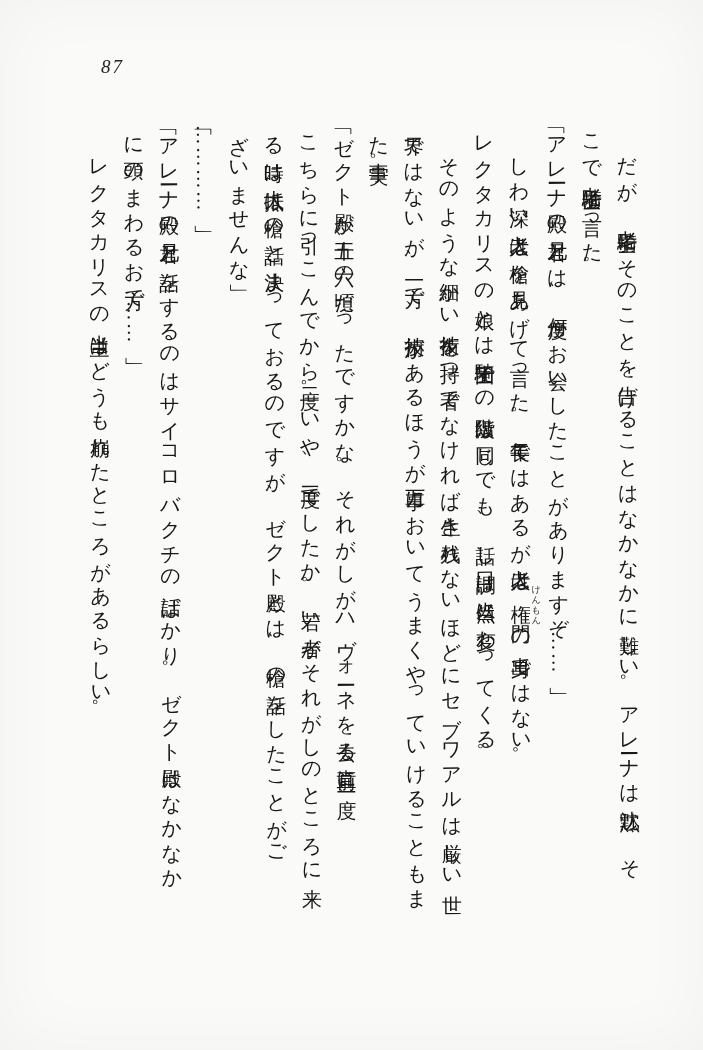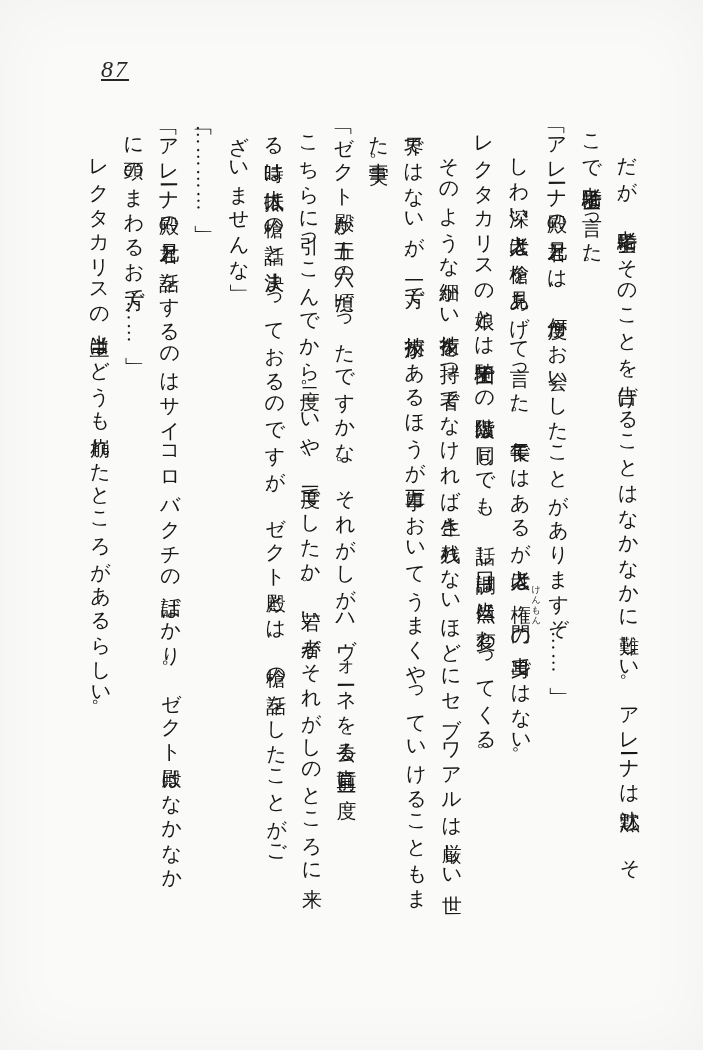--- a/index.html
+++ b/index.html
@@ -13,25 +13,24 @@
     height: 1050px;
     background: #fafaf9;
     overflow: hidden;
     font-family: "Liberation Serif", "DejaVu Serif", serif;
     box-shadow: inset 0 0 70px rgba(0,0,0,0.035);
   }
   .page-number {
     position: absolute;
     left: 101px;
     top: 56px;
-    font-size: 24px;
+    font-size: 19px;
     font-style: italic;
     color: #262626;
     letter-spacing: 2px;
-    text-decoration: underline;
   }
   .text-block {
     position: absolute;
     top: 122px;
     left: 86px;
     width: 560px;
     height: 880px;
     writing-mode: vertical-rl;
     text-orientation: mixed;
     transform: rotate(-0.25deg);

